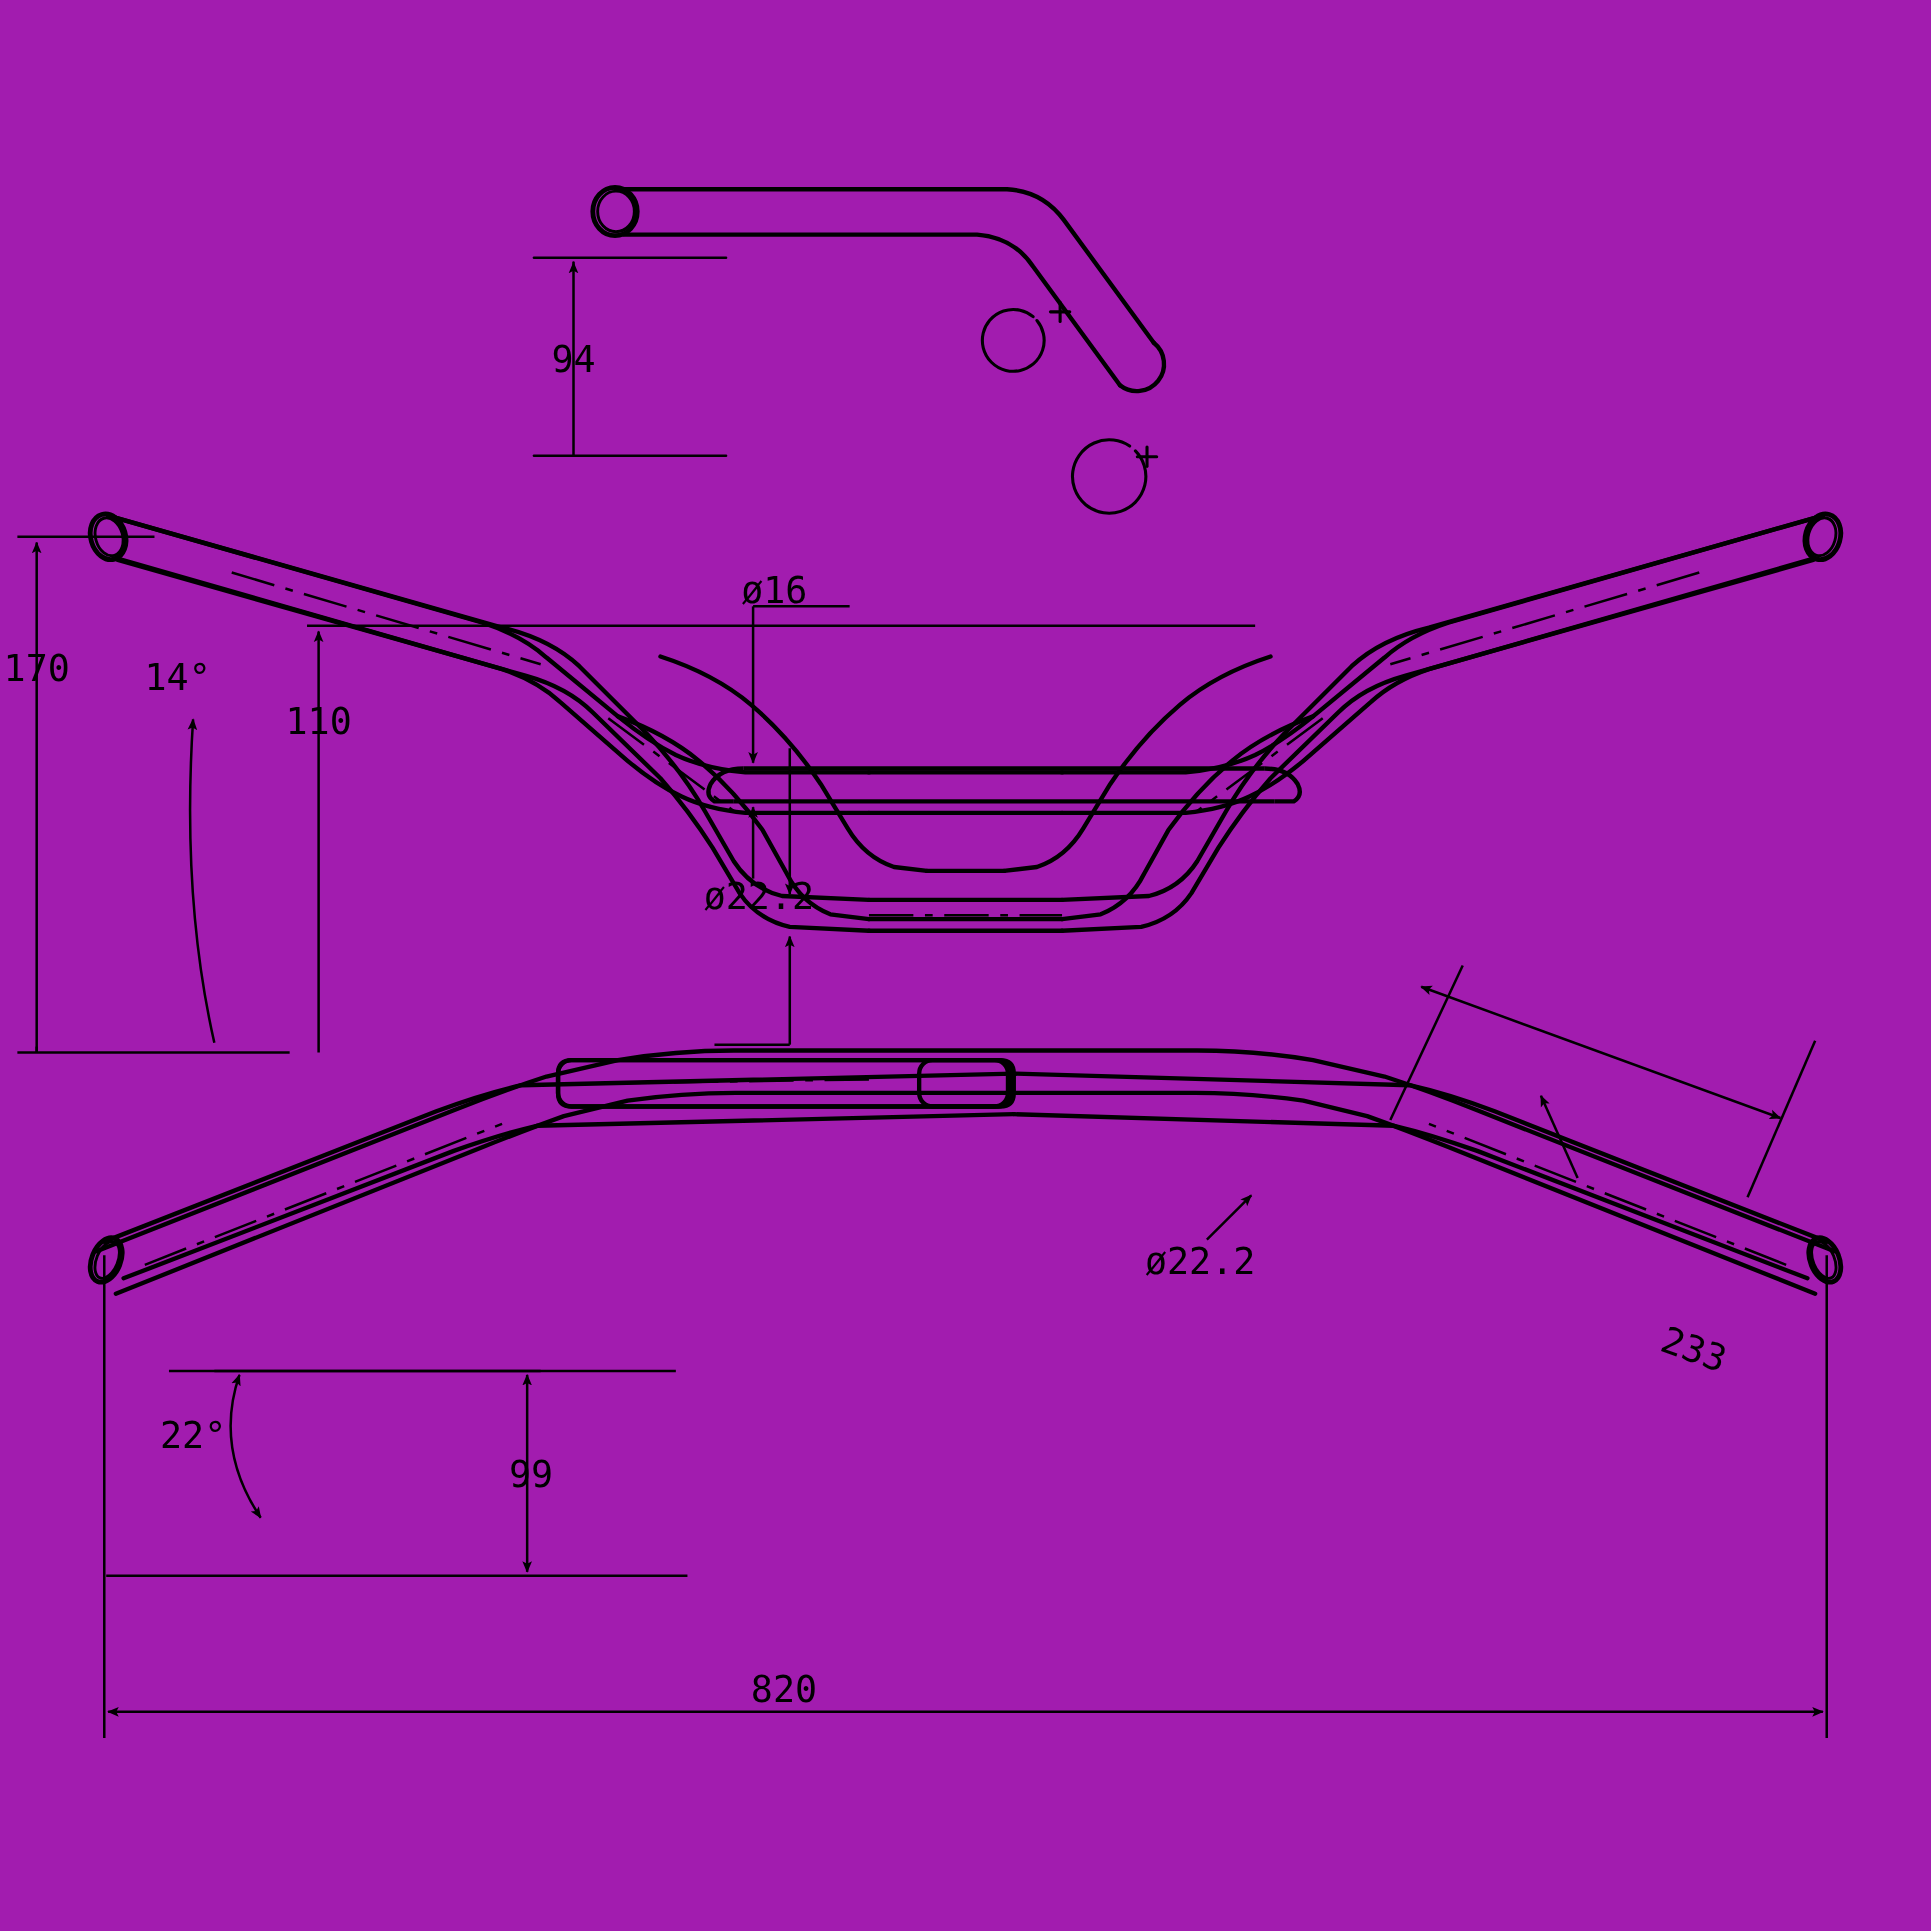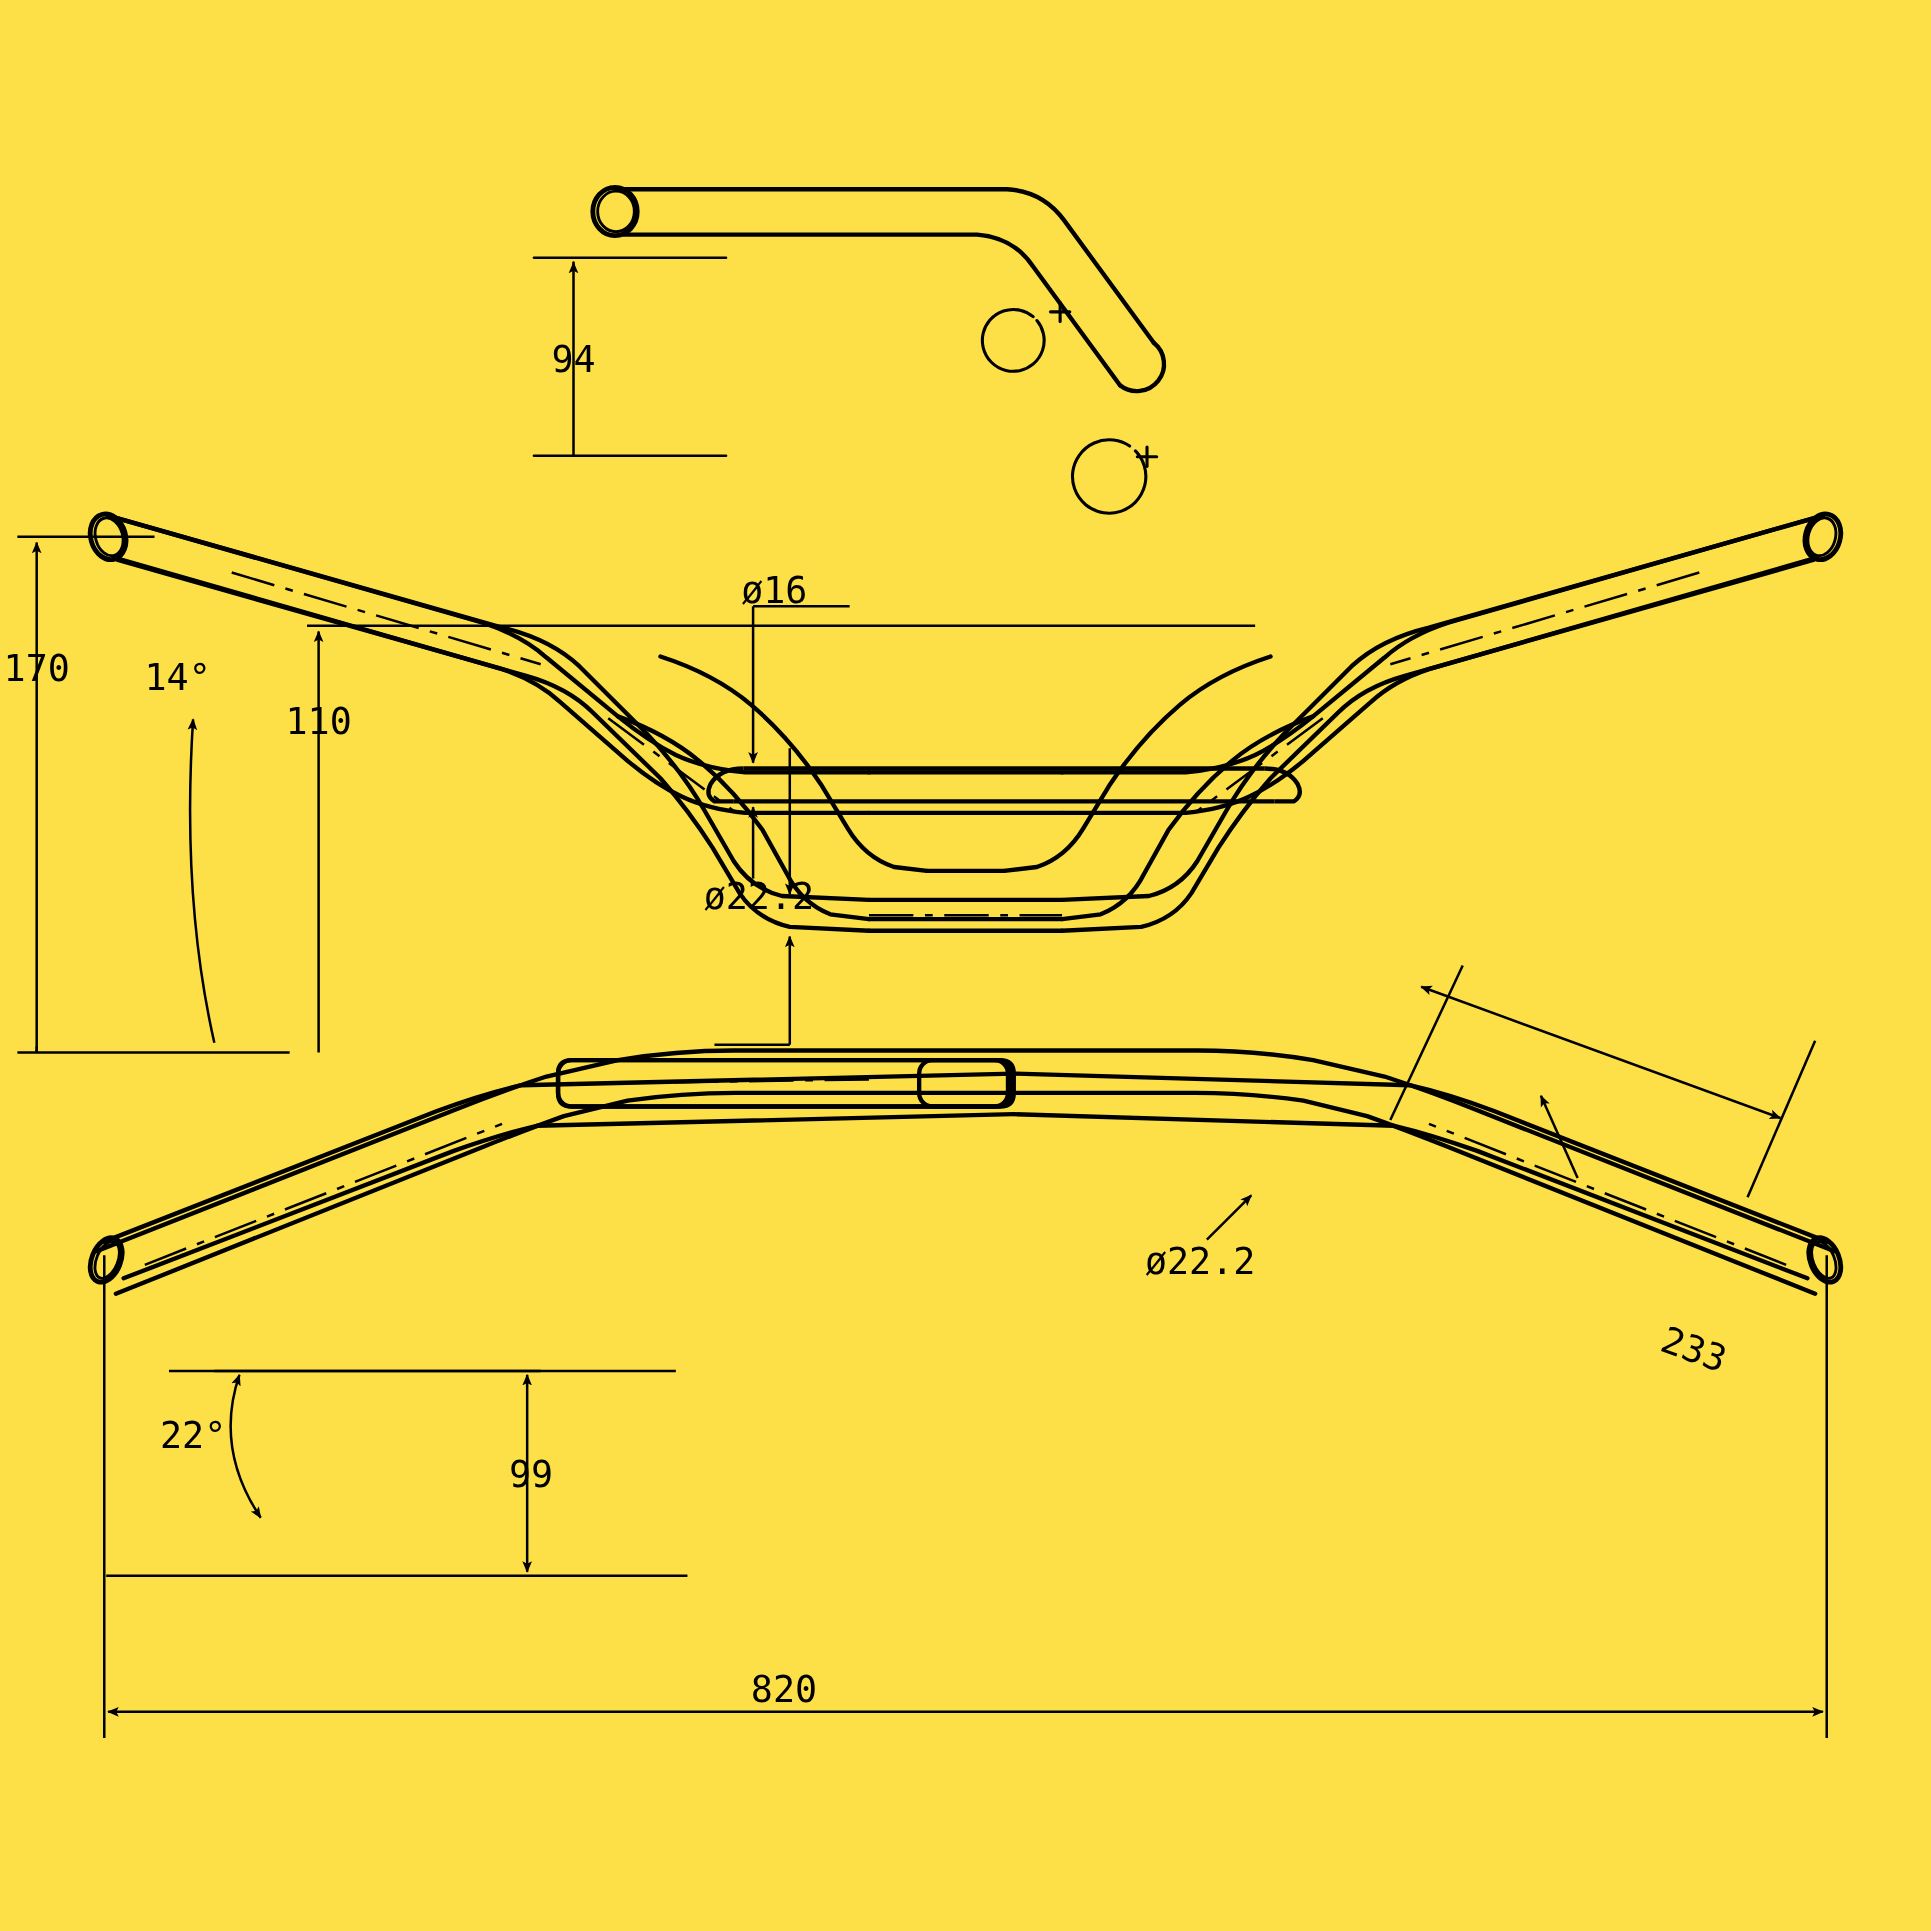--- a/index.html
+++ b/index.html
@@ -1,18 +1,18 @@
 <!DOCTYPE html>
 <html><head>
 <meta charset="utf-8">
 <style>
   html,body{margin:0;padding:0;background:#ffffff;}
   body{width:1931px;height:1931px;overflow:hidden;
        font-family:"DejaVu Sans",sans-serif;}
-  #sheet{position:relative;width:1931px;height:1931px;background:#fde047;}
+  #sheet{position:relative;width:1931px;height:1931px;background:#a21caf;}
   svg{display:block;}
   .dimtext{font-family:"DejaVu Sans Mono","DejaVu Sans",monospace;
            font-size:38px;fill:#000;}
   .dimtext-rot{font-family:"DejaVu Sans Mono","DejaVu Sans",monospace;
            font-size:38px;fill:#000;}
 </style>
 </head>
 <body>
 
 <div id="sheet">

